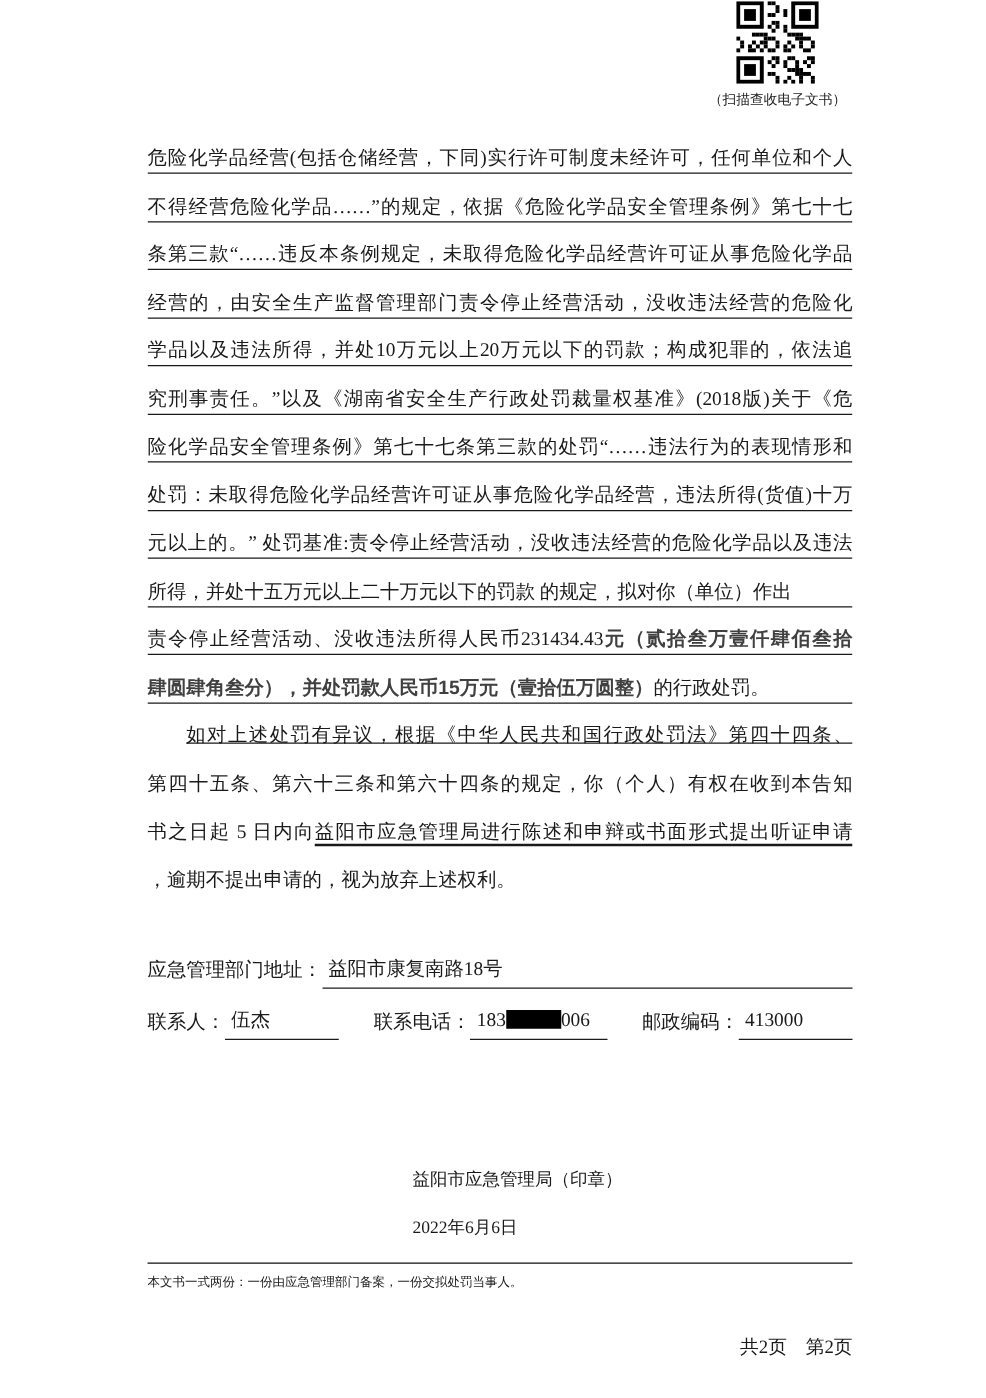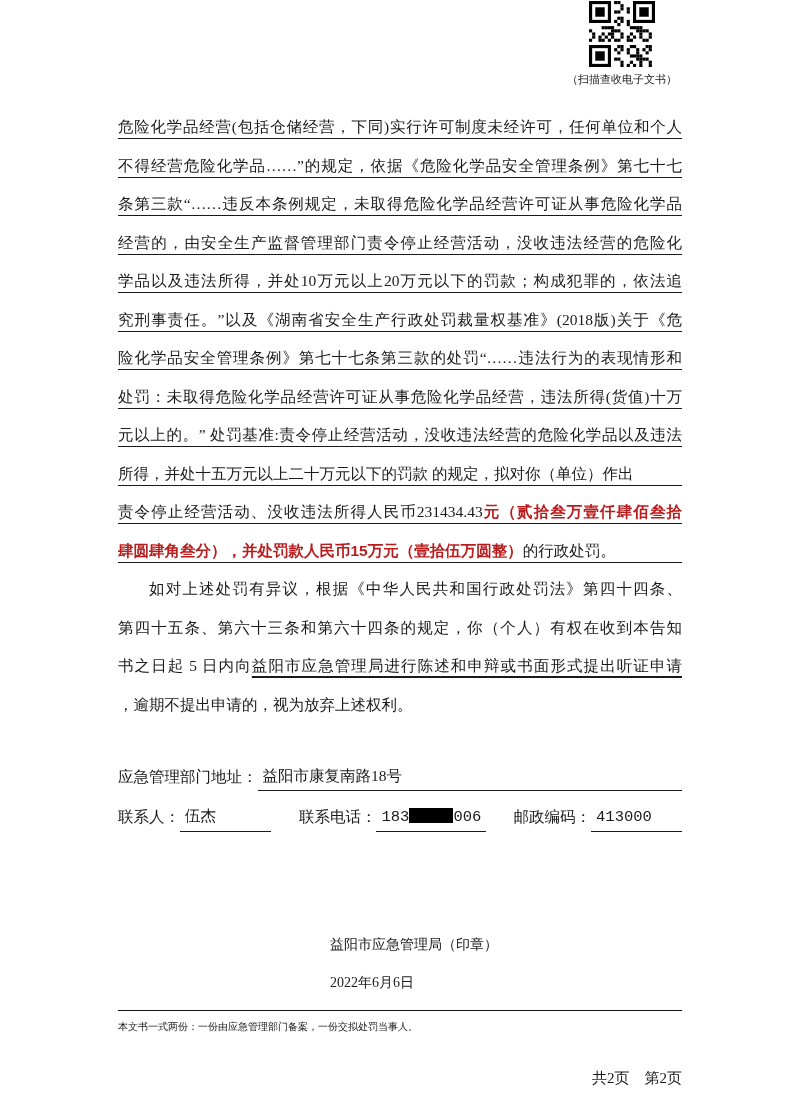--- a/index.html
+++ b/index.html
@@ -9,27 +9,27 @@
   .qr-block{position:absolute;left:556px;top:1px;width:132px;text-align:center;}
   .qr-block svg{display:block;margin:0 auto;}
   .qr-caption{font-size:11px;margin-top:5px;color:#222;white-space:nowrap;}
   
   .doc-body{position:absolute;left:118px;top:108px;width:564px;font-size:15.5px;}
   .line{position:relative;height:38.5px;line-height:38.5px;overflow:hidden;
         text-align:justify;text-align-last:justify;}
   .line.noj{text-align:left;text-align-last:auto;}
   .line.u::after{content:"";position:absolute;left:0;right:0;top:30px;height:0;
         border-bottom:1.6px solid #1a1a1a;}
-  .ind{text-indent:31px;}
-  .boldsans{font-family:"Liberation Sans","DejaVu Sans",sans-serif;font-weight:700;color:#b91c1c;}
+  .ind{text-indent:31px;text-decoration:underline;}
+  .boldsans{font-family:"Liberation Sans","DejaVu Sans",sans-serif;font-weight:700;color:#404040;}
   .ul-seg{text-decoration:underline;text-underline-offset:5px;text-decoration-thickness:1.5px;}
   
   .contact{position:absolute;left:118px;top:733px;width:564px;font-size:15.5px;}
   .c-row{display:flex;align-items:flex-end;line-height:22px;margin-top:32px;}
-  .c-row + .c-row{margin-top:15px;font-family:Liberation Mono, monospace;}
+  .c-row + .c-row{margin-top:15px;}
   .c-label{white-space:nowrap;padding-bottom:3px;}
   .c-val{border-bottom:1.5px solid #1a1a1a;padding:0 2px 3px 5px;white-space:nowrap;}
   .c-val.grow{flex:1;}
   .c-val.w-person{width:100px;box-sizing:border-box;}
   .c-val.w-phone{width:120px;box-sizing:border-box;}
   .c-val.w-post{width:100px;box-sizing:border-box;}
   .ml{margin-left:28px;}
   .redact{display:inline-block;width:44px;height:15px;background:#000;vertical-align:-2px;}
   
   .signature{position:absolute;left:330px;top:934px;width:370px;text-align:left;

